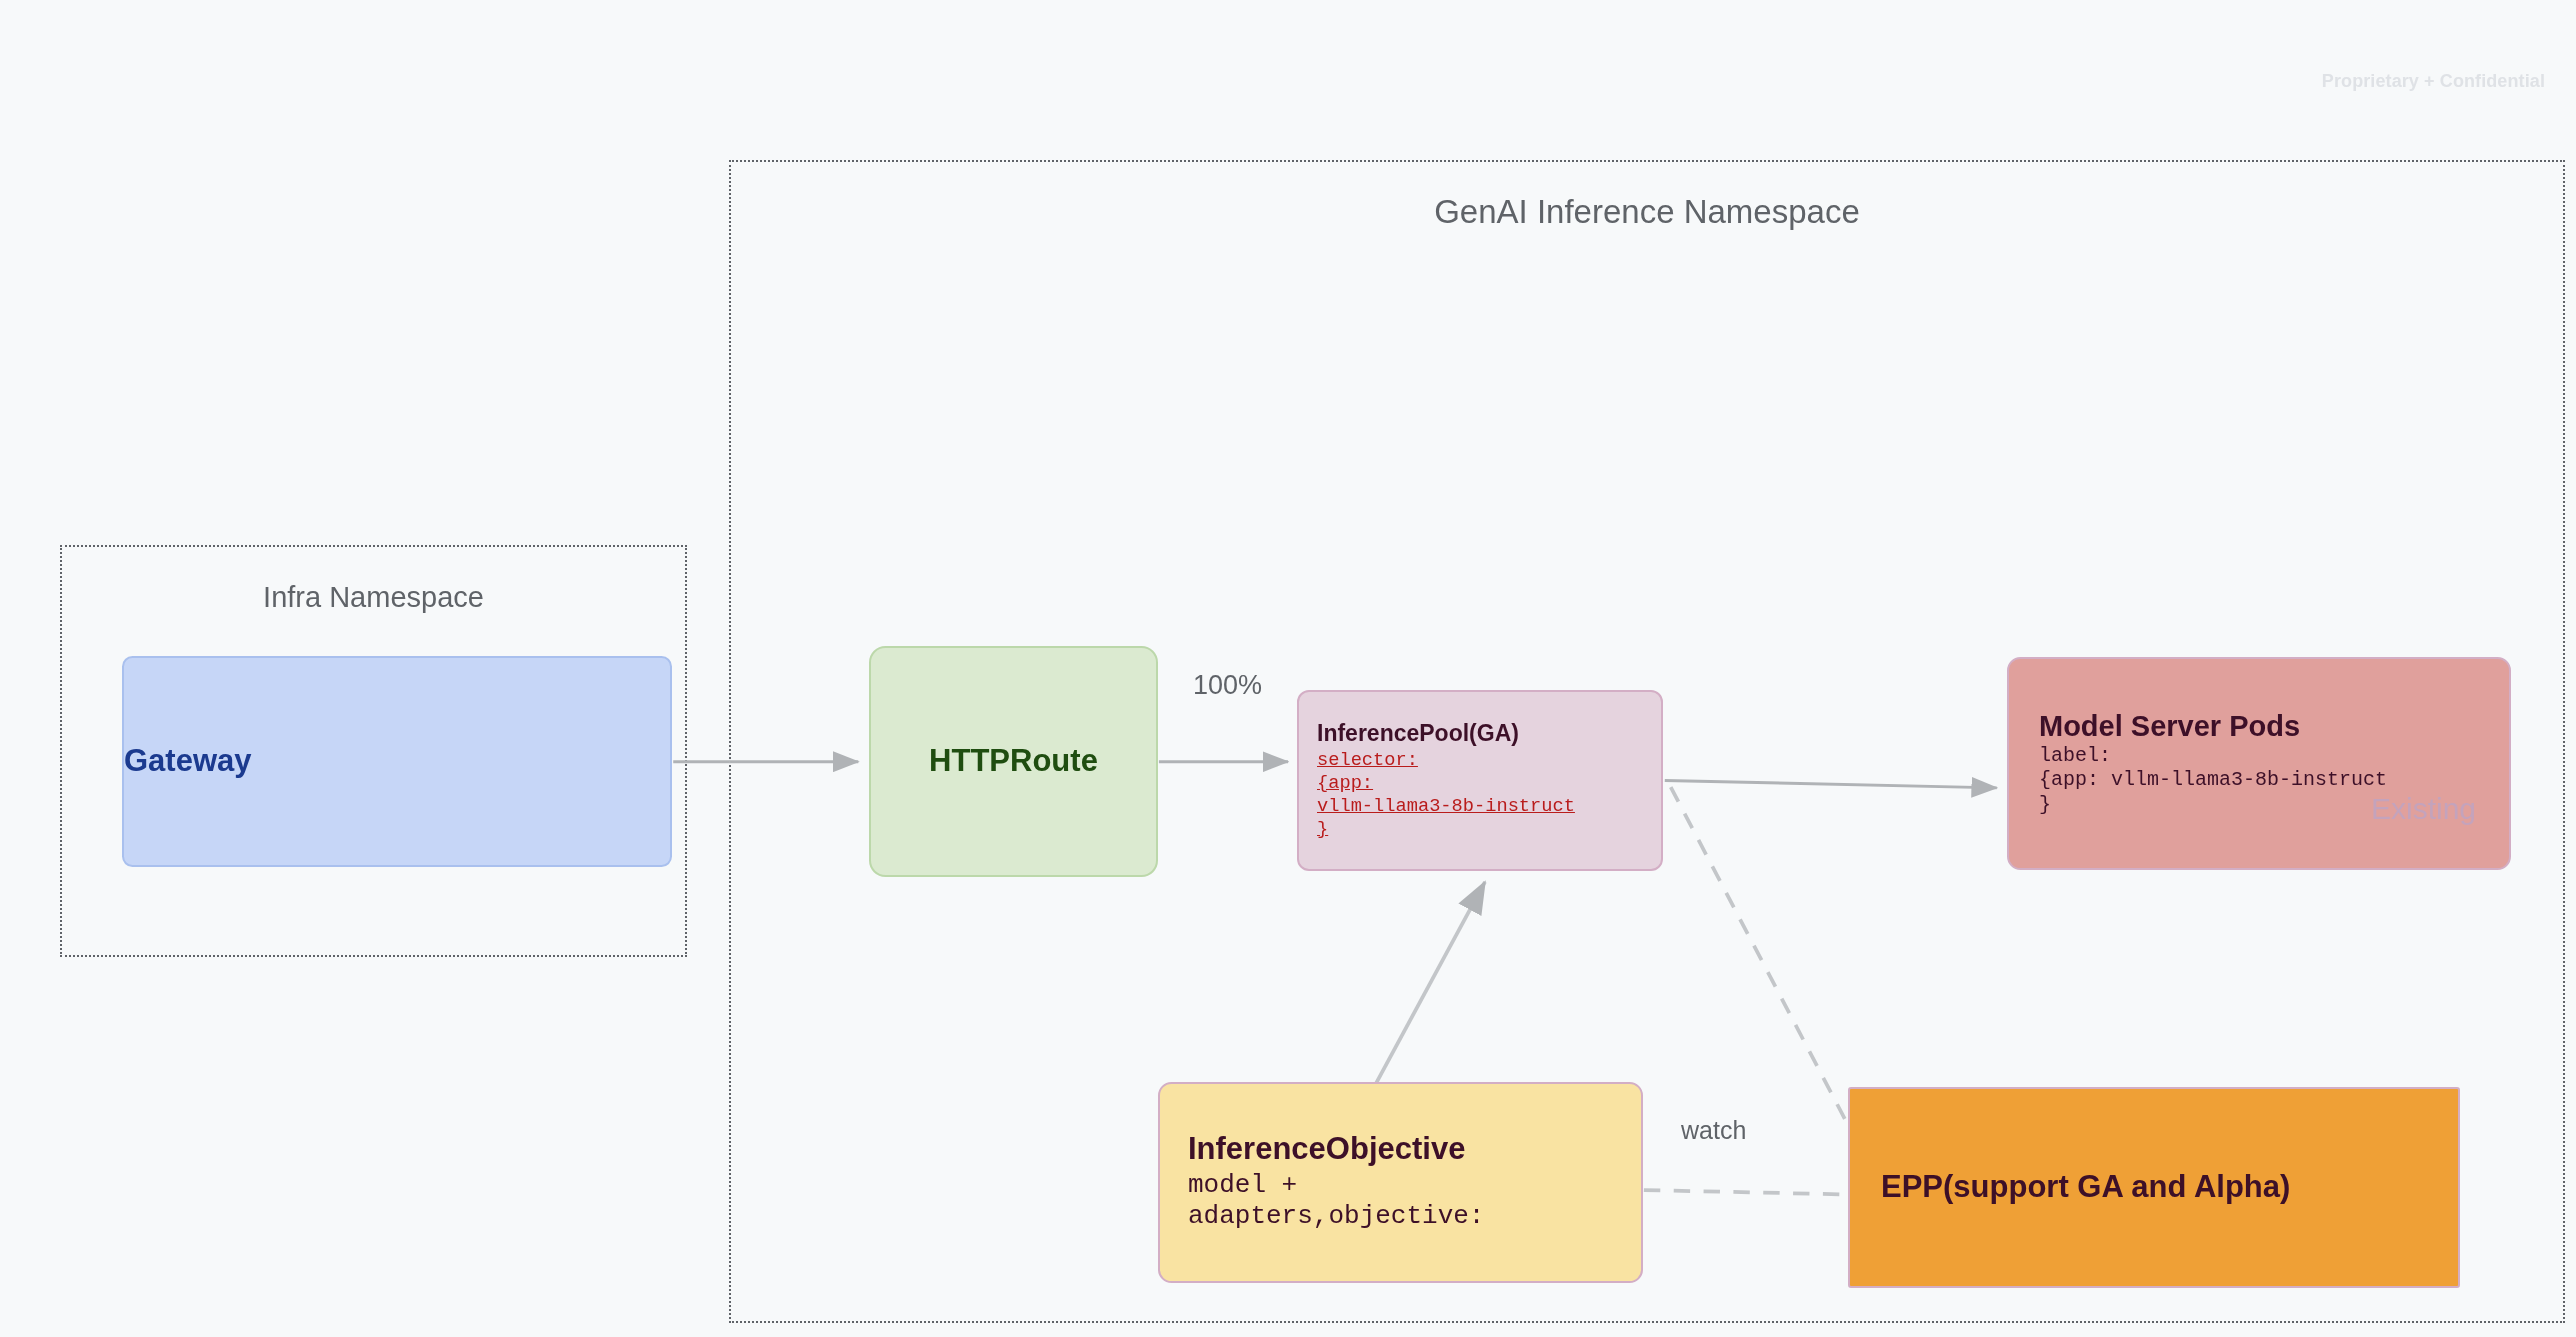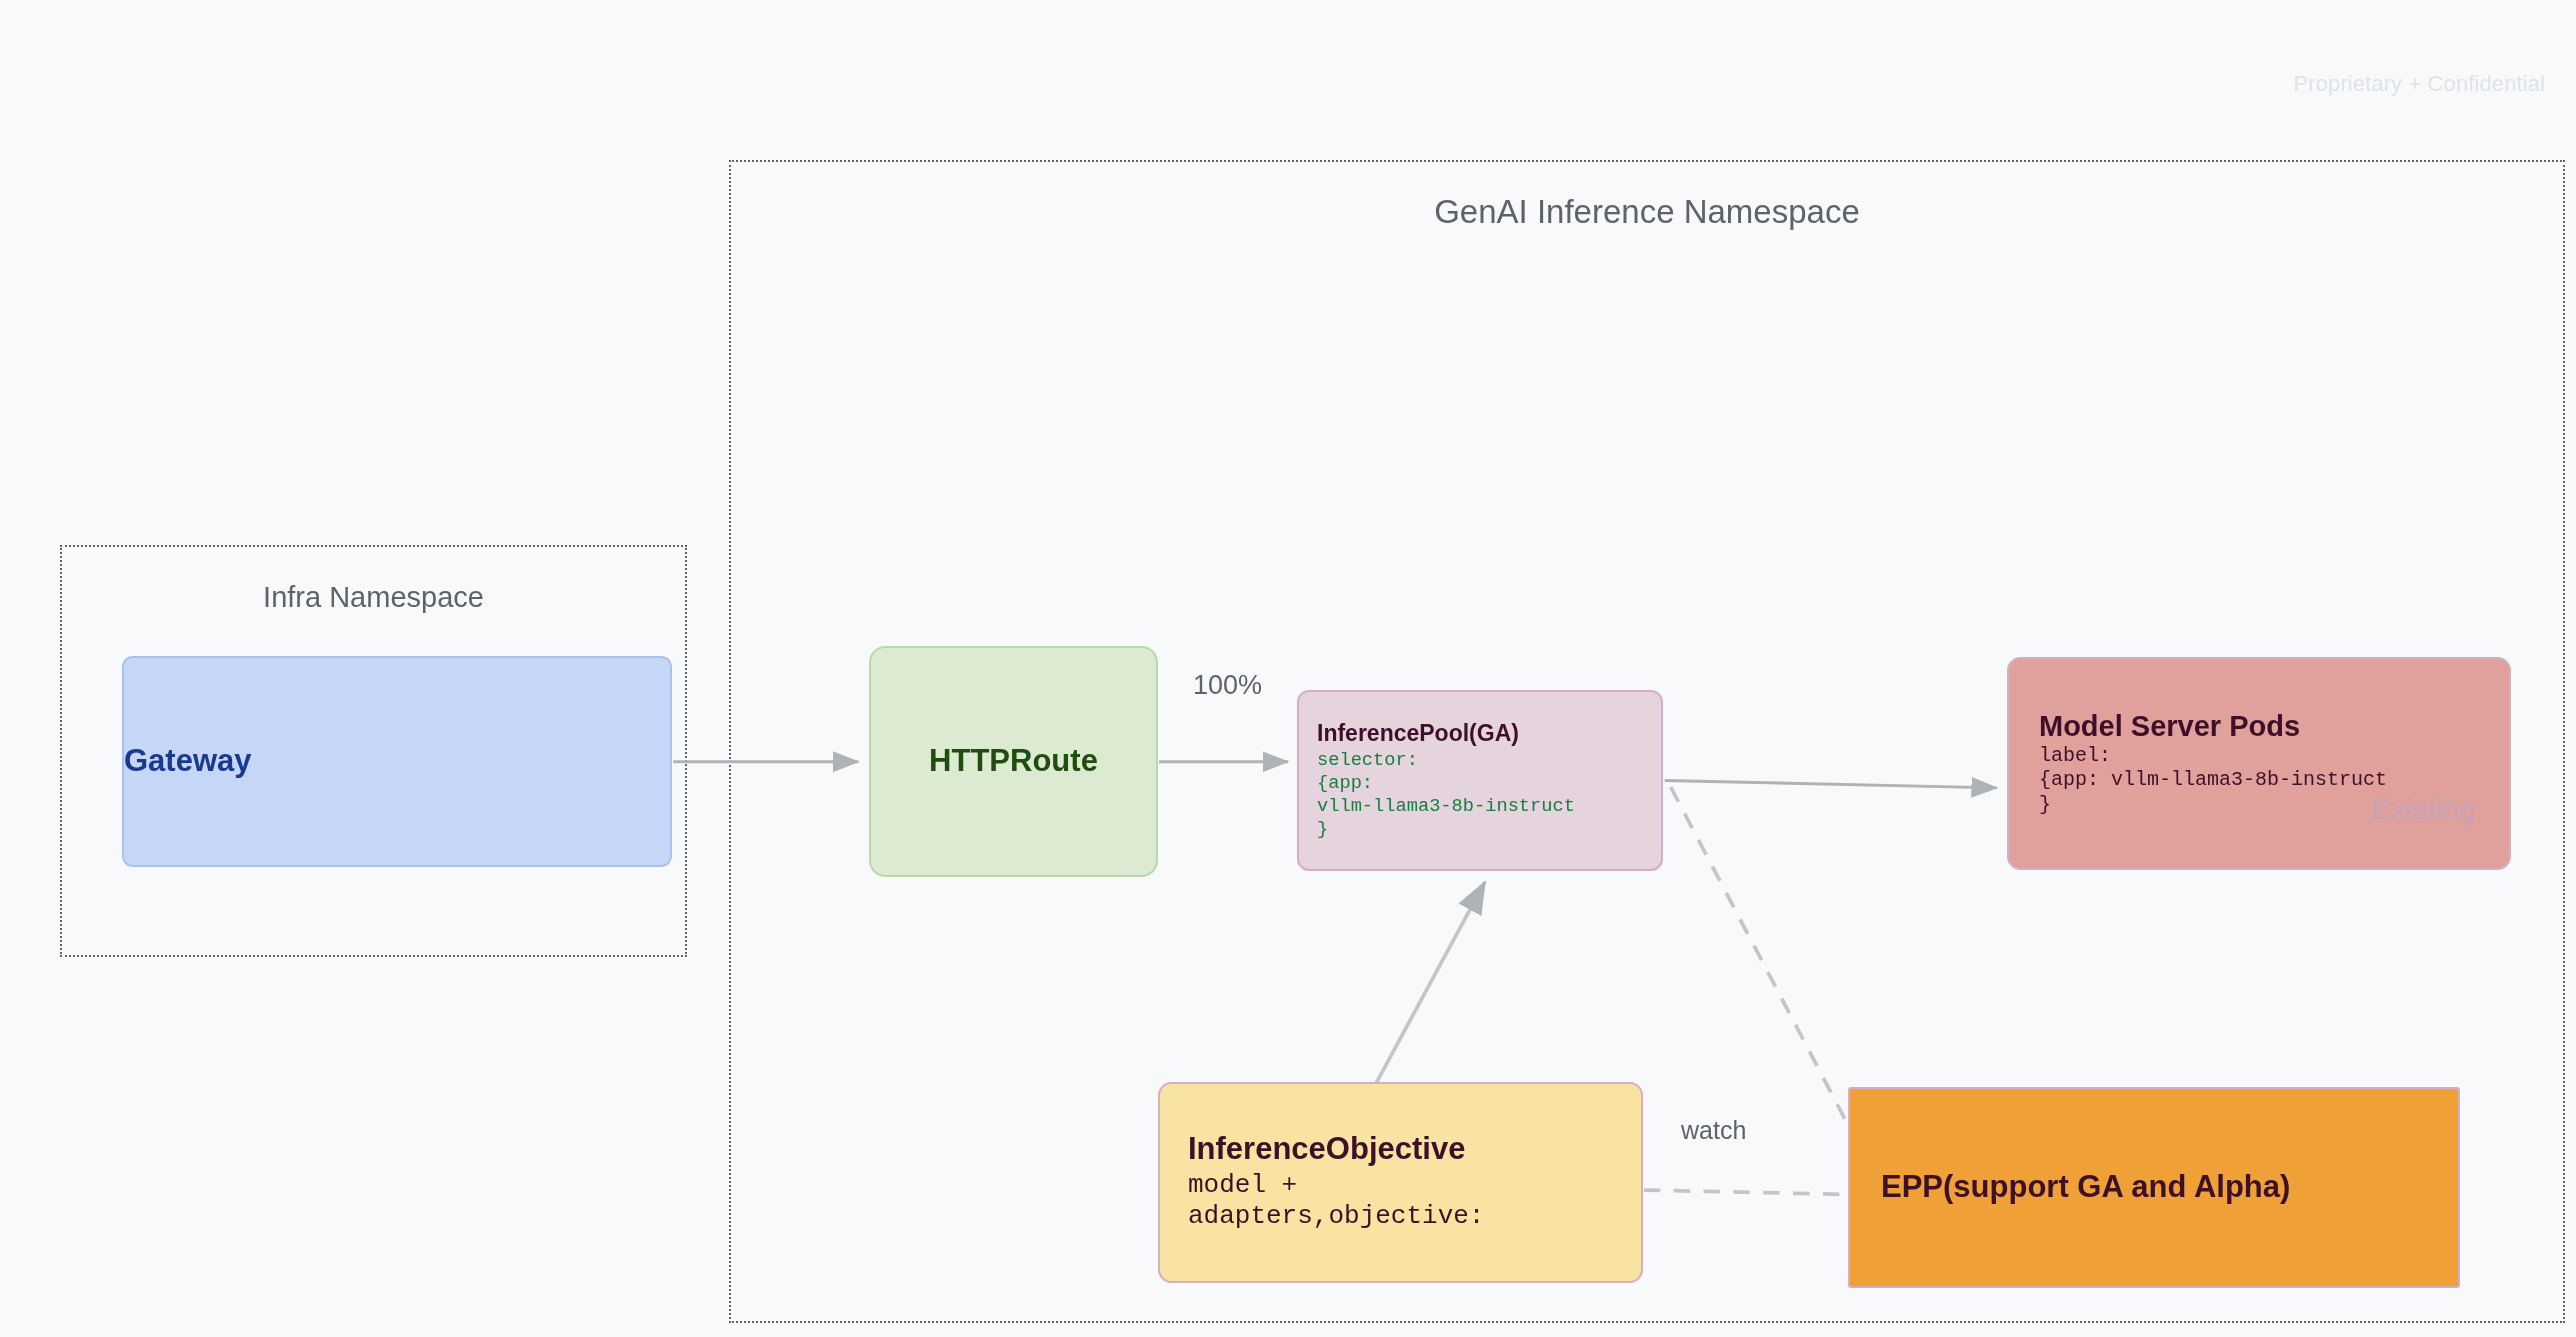--- a/index.html
+++ b/index.html
@@ -16,25 +16,26 @@
     height: 1337px;
     background: #f7f9fa;
     overflow: hidden;
   }
 
   
   .watermark {
     position: absolute;
     right: 31px;
     top: 71px;
-    font-size: 22px;
+    font-size: 18px;
     color: #dfe2e6;
     letter-spacing: 0.1px;
     white-space: nowrap;
     font-family: "Liberation Sans", sans-serif;
+    font-weight: bold;
   }
 
   
   .namespace {
     position: absolute;
     border: 2.2px dotted #5f6368;
     box-sizing: border-box;
     background: transparent;
   }
   .ns-title {
@@ -133,22 +134,23 @@
     border-radius: 12px;
     padding: 0 0 0 18px;
     justify-content: center;
   }
   #node-inferencepool .title {
     color: #3d1028;
     font-size: 23px;
     margin-bottom: 3px;
   }
   #node-inferencepool .body {
-    color: #15803d;
+    color: #b91c1c;
     font-size: 18.7px;
+    text-decoration: underline;
   }
 
   
   #node-modelserver {
     left: 2007px;
     top: 657px;
     width: 504px;
     height: 213px;
     background: #e0a09c;
     border: 2.2px solid #d3aec5;

